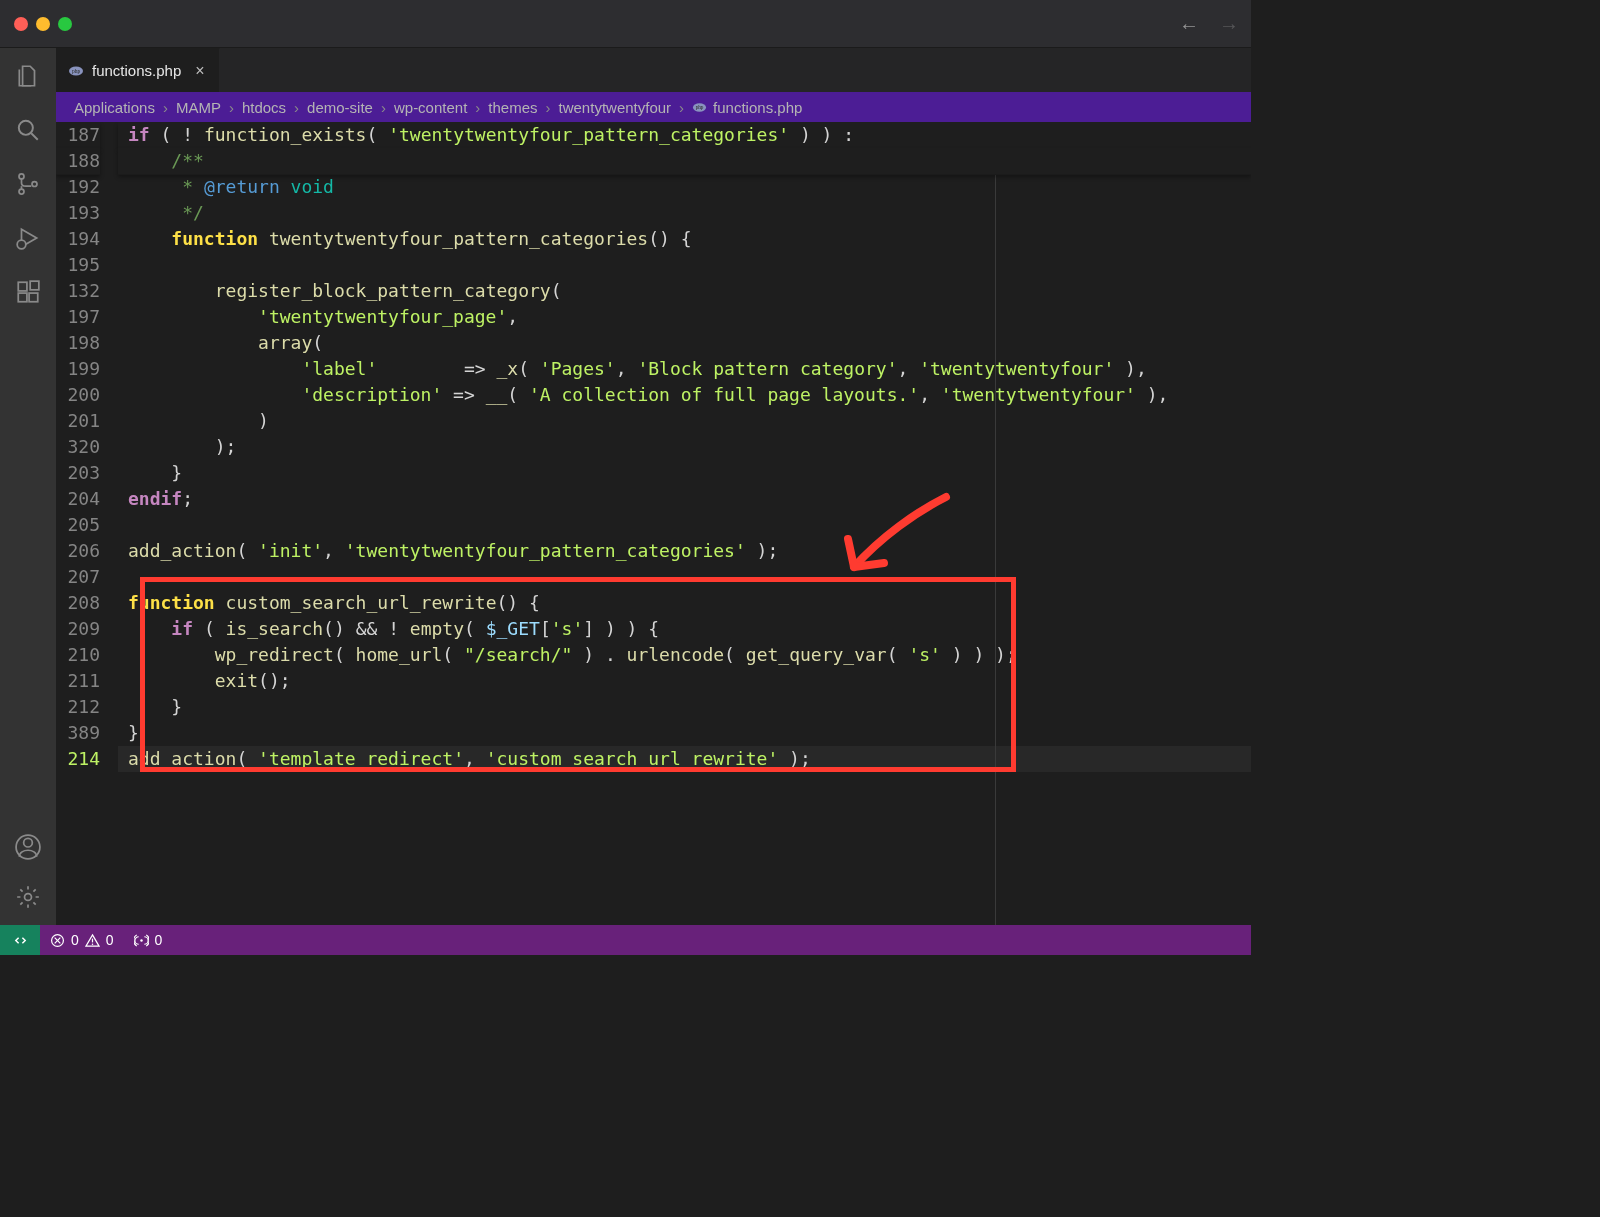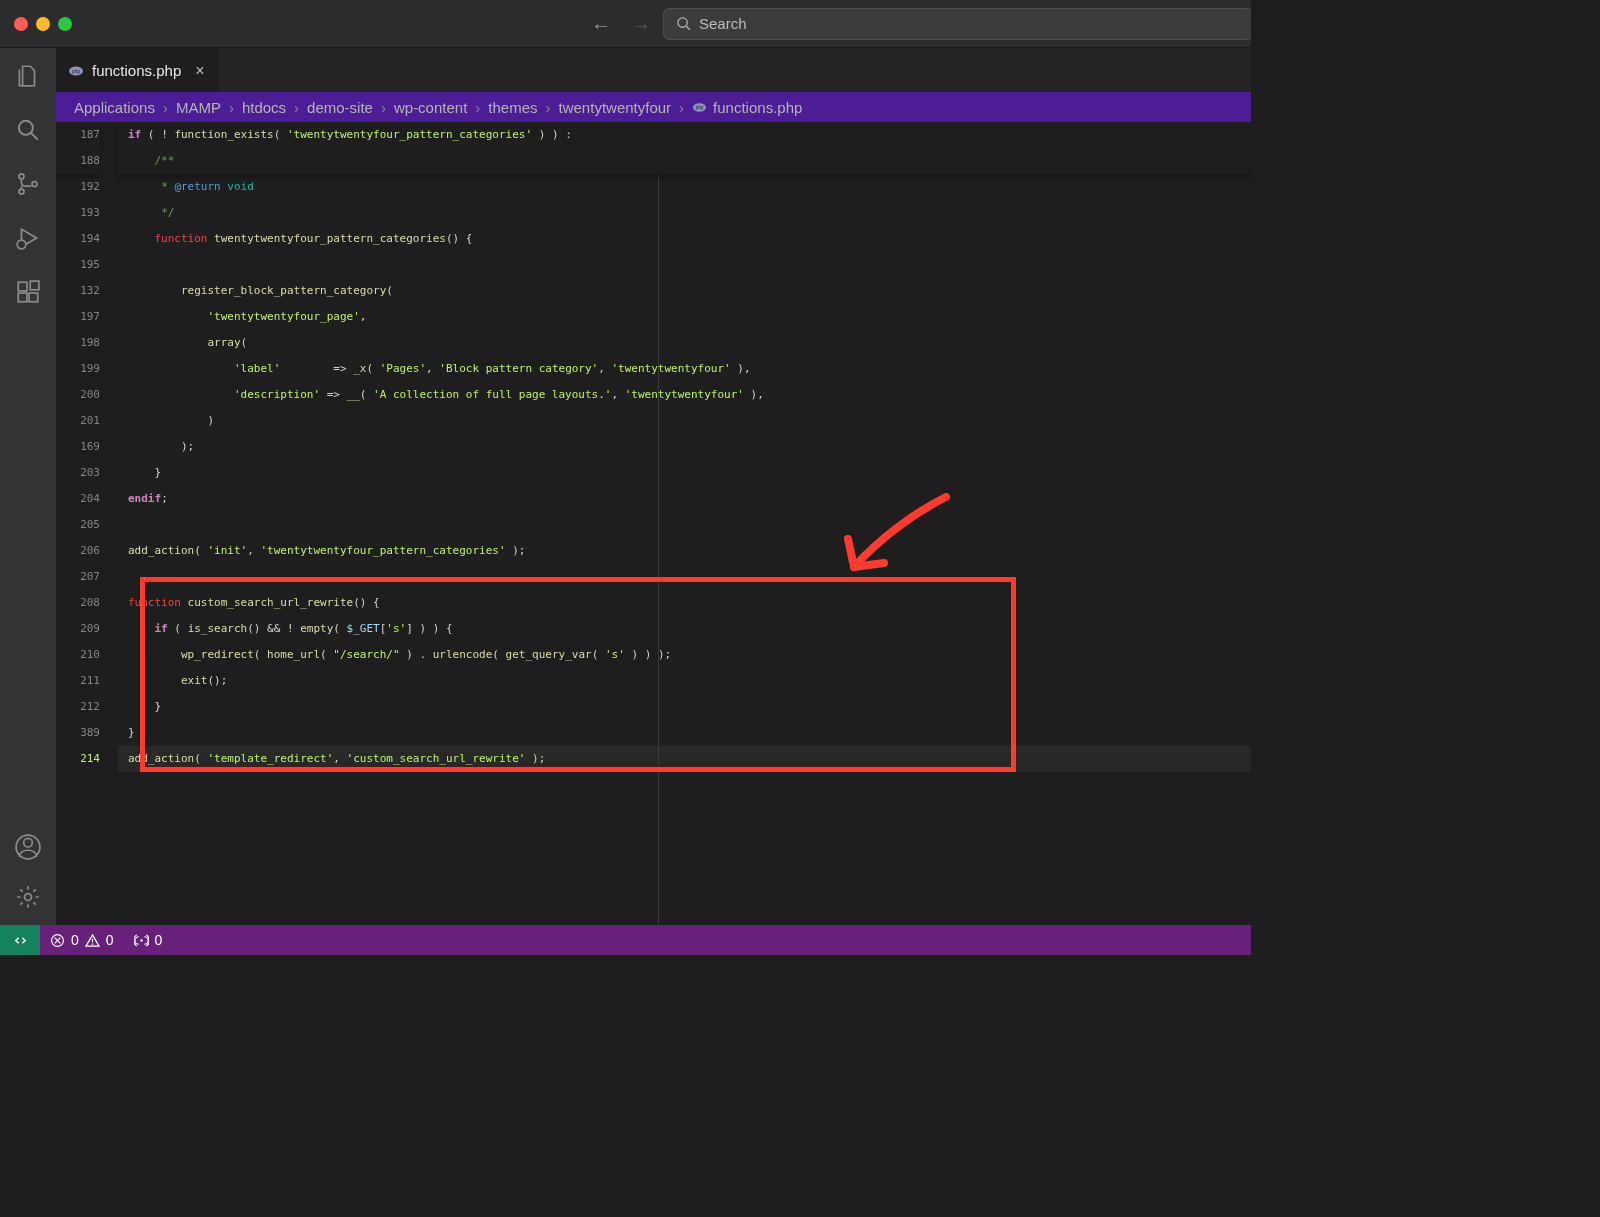--- a/index.html
+++ b/index.html
@@ -139,21 +139,21 @@
   }
   .breadcrumbs .crumb { display: inline-flex; align-items: center; gap: 4px; }
   .breadcrumbs .sep { margin: 0 6px; color: #8b8b8b; }
   .breadcrumbs .php-icon { width: 15px; height:15px; margin-right:2px;}
 
   
   .editor {
     flex: 1;
     position: relative;
     font-family: "Menlo", "Consolas", monospace;
-    font-size: 11px;
+    font-size: 18px;
     line-height: 26px;
     background: #1e1e1e;
     overflow: hidden;
   }
   .gutter {
     position: absolute;
     left: 0; top: 0; bottom: 0;
     width: 62px;
     text-align: right;
     color: #858585;
@@ -173,21 +173,21 @@
     left: calc(62px + 10px + 80ch);
     width: 1px;
     background: #3a3a3a;
     pointer-events: none;
   }
   .sticky {
     background: #1e1e1e;
     box-shadow: 0 1px 0 0 #1b1b1b, 0 3px 4px rgba(0,0,0,.35);
   }
   
-  .tok-kw   { color: #ef4444; }
+  .tok-kw   { color: #fde047; font-weight: bold; }
   .tok-kw2  { color: #c586c0; font-weight: bold; }
   .tok-fn   { color: #dcdcaa; }
   .tok-str  { color: #bef264; }
   .tok-cmt  { color: #6a9955; }
   .tok-var  { color: #9cdcfe; }
   .tok-punc { color: #d4d4d4; }
   .tok-cmtkw{ color: #569cd6; }
   .tok-type { color: #14b8a6; }
 
   
@@ -231,27 +231,20 @@
 
 <div class="title-bar">
   <div class="traffic-lights">
     <div class="dot red"></div>
     <div class="dot yellow"></div>
     <div class="dot green"></div>
   </div>
   <div class="nav-arrows">
     <span class="arrow">←</span>
     <span class="arrow dim">→</span>
-  </div>
-  <div class="search-box">
-    <svg viewBox="0 0 16 16" width="15" height="15">
-        <circle cx="7" cy="7" r="5" fill="none" stroke="#cfcfcf" stroke-width="1.4"></circle>
-        <line x1="11" y1="11" x2="15" y2="15" stroke="#cfcfcf" stroke-width="1.4"></line>
-      </svg>
-    <span class="placeholder">Search</span>
   </div>
 </div>
 
 <div class="activity-bar">
   <div class="act-icon">
     <svg viewBox="0 0 24 24">
         <path fill="none" stroke="currentColor" stroke-width="1.6" d="M7 3h7l4 4v14H7zM7 3v18h11"></path>
         <path fill="none" stroke="currentColor" stroke-width="1.6" d="M4 6v15h11"></path>
       </svg>
   </div>
@@ -360,21 +353,21 @@
         <div class="ln">192</div>
         <div class="ln">193</div>
         <div class="ln">194</div>
         <div class="ln">195</div>
         <div class="ln">132</div>
         <div class="ln">197</div>
         <div class="ln">198</div>
         <div class="ln">199</div>
         <div class="ln">200</div>
         <div class="ln">201</div>
-        <div class="ln">169</div>
+        <div class="ln">320</div>
         <div class="ln">203</div>
         <div class="ln">204</div>
         <div class="ln">205</div>
         <div class="ln">206</div>
         <div class="ln">207</div>
         <div class="ln">208</div>
         <div class="ln">209</div>
         <div class="ln">210</div>
         <div class="ln">211</div>
         <div class="ln">212</div>

